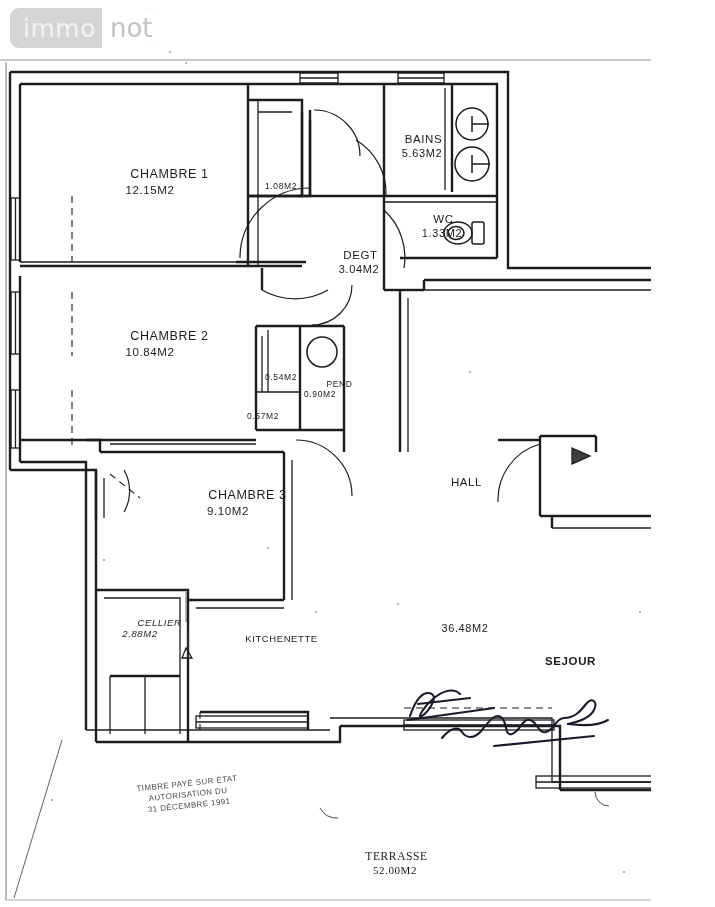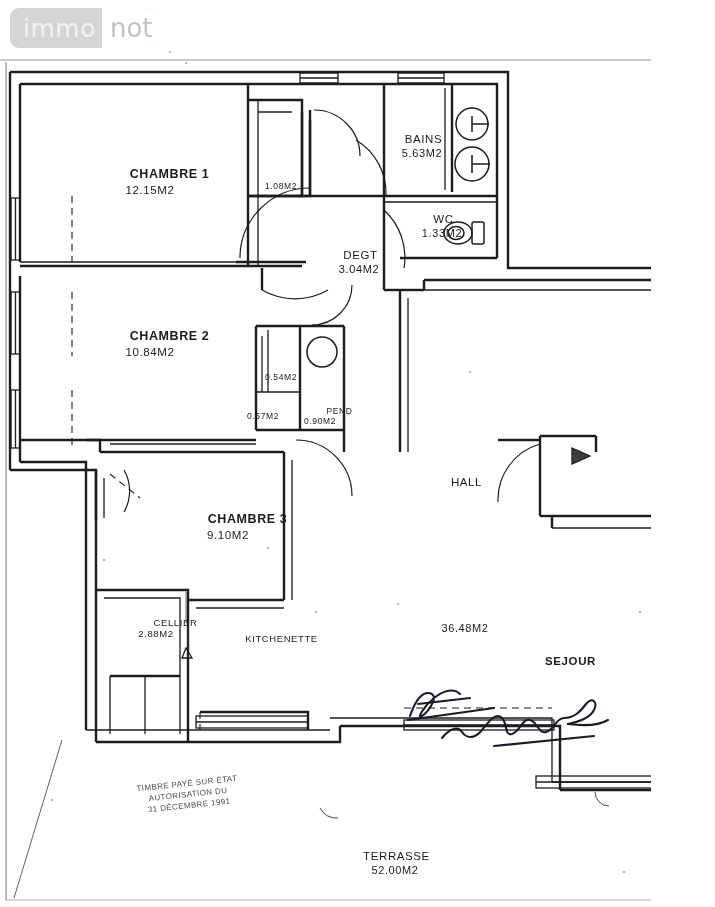--- a/index.html
+++ b/index.html
@@ -54,21 +54,21 @@
     position:absolute;
     color:#1b1b1b;
     white-space:nowrap;
     text-align:center;
     font-family:"Liberation Sans", sans-serif;
     letter-spacing:.6px;
     transform:translateX(-50%);
   }
   .lbl .nm{display:block;padding-left:39px;}
   .lbl .ar{display:block;}
-  .r-big   .nm{font-size:12.5px;font-weight:bold;}
+  .r-big   .nm{font-size:12.5px;}
   .r-big   .ar{font-size:11.5px; margin-top:3px;}
   .r-mid   .nm{font-size:11.5px;}
   .r-mid   .ar{font-size:11px; margin-top:2px;padding-left:36px;}
   .r-small .nm{font-size:9.5px;}
   .r-small .ar{font-size:9.5px;}
   .r-tiny  .nm{font-size:8.5px;}
   .r-tiny  .ar{font-size:8.5px;}
 
   
   .annot{
@@ -306,21 +306,21 @@
 
   <div id="roomLabels">
       <div class="lbl r-big" style="left: 150px; top: 167px;">
         <span class="nm">CHAMBRE 1</span>
         <span class="ar">12.15M2</span>
       </div>
       <div class="lbl r-big" style="left: 150px; top: 329px; text-align: center;">
         <span class="nm">CHAMBRE 2</span>
         <span class="ar">10.84M2</span>
       </div>
-      <div class="lbl r-big" style="left: 228px; top: 512px; text-align: center;">
+      <div class="lbl r-big" style="left: 228px; top: 488px; text-align: center;">
         <span class="nm">CHAMBRE 3</span>
         <span class="ar">9.10M2</span>
       </div>
       <div class="lbl r-mid" style="left: 404px; top: 133px;">
         <span class="nm">BAINS</span>
         <span class="ar">5.63M2</span>
       </div>
       <div class="lbl r-mid" style="left: 424px; top: 213px;">
         <span class="nm">WC</span>
         <span class="ar">1.33M2</span>
@@ -331,41 +331,41 @@
       </div>
       <div class="lbl r-tiny" style="left: 281px; top: 181px;">
         <span class="ar">1.08M2</span>
       </div>
       <div class="lbl r-tiny" style="left: 281px; top: 372px;">
         <span class="ar">0.54M2</span>
       </div>
       <div class="lbl r-tiny" style="left: 263px; top: 411px;">
         <span class="ar">0.57M2</span>
       </div>
-      <div class="lbl r-tiny" style="left: 320px; top: 406px;">
+      <div class="lbl r-tiny" style="left: 320px; top: 379px;">
         <span class="nm">PEND</span>
         <span class="ar">0.90M2</span>
       </div>
       <div class="lbl r-mid" style="left: 447px; top: 476px;">
         <span class="nm">HALL</span>
       </div>
-      <div class="lbl r-small" style="left: 156px; top: 617px;">
+      <div class="lbl r-small" style="left: 140px; top: 617px; font-style: italic;">
         <span class="nm">CELLIER</span>
         <span class="ar">2.88M2</span>
       </div>
       <div class="lbl r-small" style="left: 262px; top: 621px; margin-top: 12px;">
         <span class="nm">KITCHENETTE</span>
       </div>
       <div class="lbl r-mid" style="left: 447px; top: 620px;">
         <span class="ar">36.48M2</span>
       </div>
       <div class="lbl r-mid" style="left: 551px; top: 655px; font-weight: bold;">
         <span class="nm">SEJOUR</span>
       </div>
-      <div class="lbl r-mid" style="left: 377px; top: 850px;">
+      <div class="lbl r-mid" style="left: 377px; top: 850px; font-family: Liberation Serif, serif;">
         <span class="nm">TERRASSE</span>
         <span class="ar">52.00M2</span>
       </div>
     </div>
 
 
   <div class="stamp" id="stampBox">
       <div>TIMBRE PAYÉ SUR ÉTAT</div>
       <div>AUTORISATION DU</div>
       <div>31 DÉCEMBRE 1991</div>

